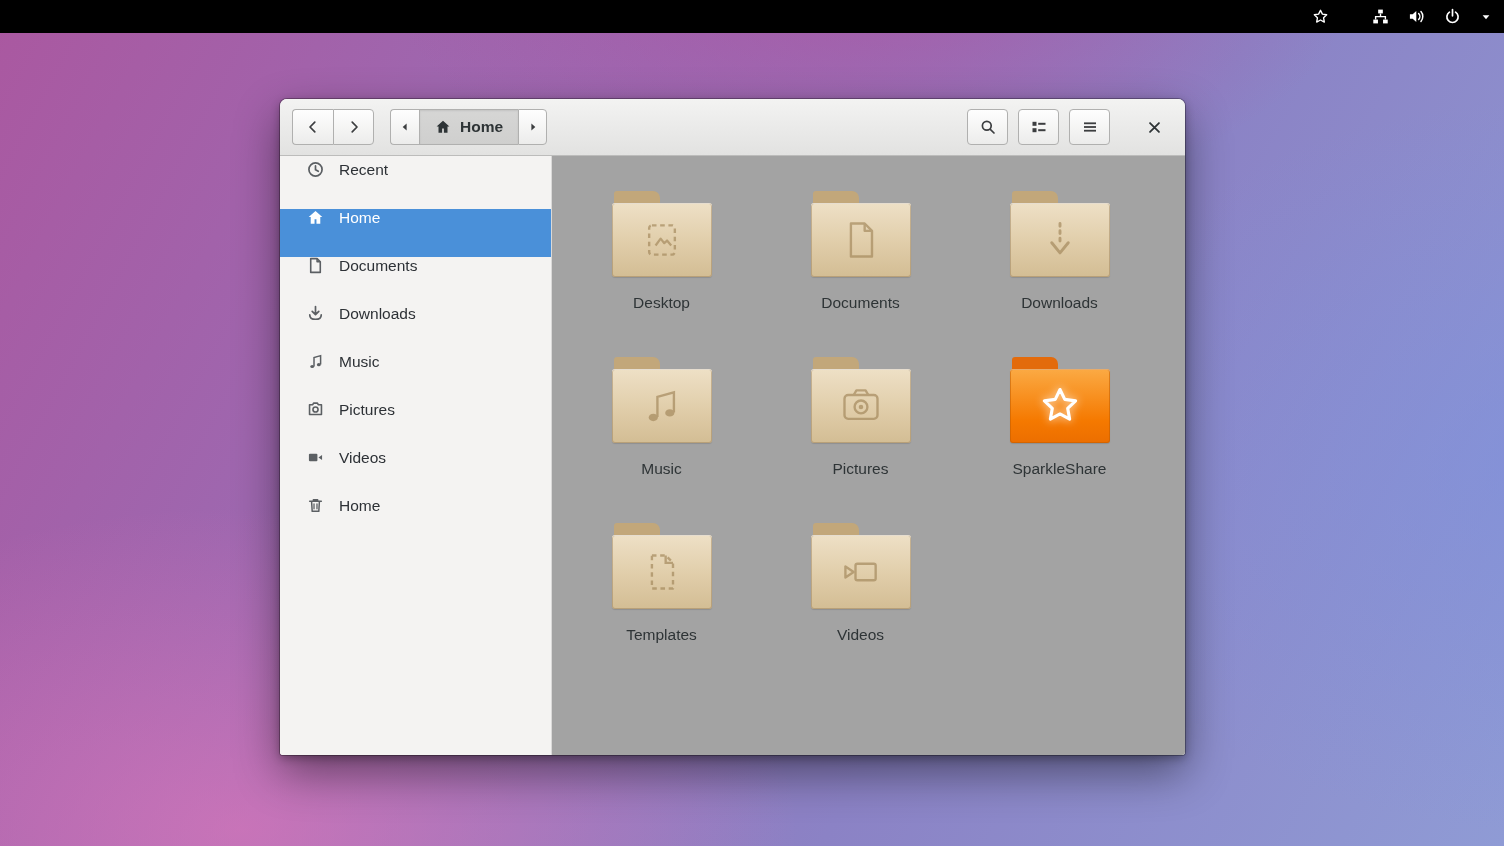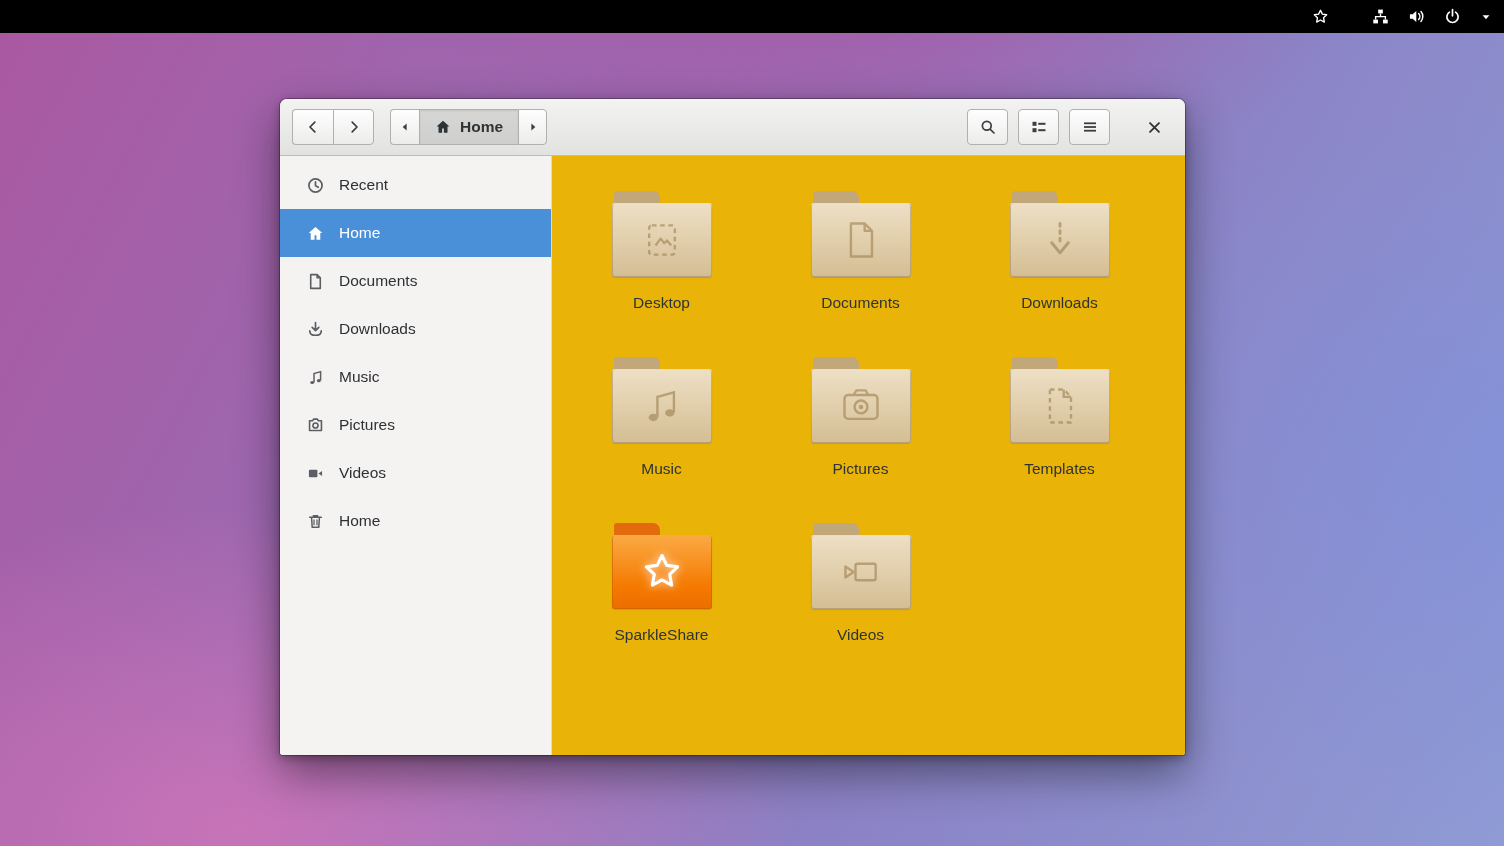--- a/index.html
+++ b/index.html
@@ -64,29 +64,29 @@
     display:flex; align-items:center; justify-content:center; color:#2e3436;
   }
   .close-btn .icon { width:17px; height:17px; }
 
   
   .sidebar {
     position:absolute; left:0; top:57px; bottom:0; width:272px;
     background:#f4f3f2; border-right:1px solid #dad9d8; padding-top:5px;
   }
   .sidebar-item {
-    height:48px; display:flex; align-items:center; padding-left:27px; gap:15px;
+    height:48px; display:flex; align-items:flex-start; padding-left:27px; gap:15px;
     color:#2d3136; font-size:15.5px;
   }
   .sidebar-item .icon { width:17px; height:17px; color:#5b5f63; }
   .sidebar-item.selected { background:#4a90d9; color:#fff; }
   .sidebar-item.selected .icon { color:#fff; }
 
   
-  .content { position:absolute; left:272px; top:57px; right:0; bottom:0; background:#eab308; }
+  .content { position:absolute; left:272px; top:57px; right:0; bottom:0; background:#a3a3a3; }
   .file-grid {
     display:grid; grid-template-columns:repeat(3,199px); grid-auto-rows:166px;
     padding:14px 0 0 10px;
   }
   .tile { display:flex; flex-direction:column; align-items:center; }
   .icon-wrap { height:104px; margin-top:12px; display:flex; align-items:center; justify-content:center; }
   .fname { margin-top:8px; font-size:15.5px; color:#2e3436; }
 
   
   .folder { position:relative; width:100px; height:86px; }
@@ -383,49 +383,49 @@
                   <circle cx="24" cy="25" r="7" fill="none" stroke="currentColor" stroke-width="2.6"></circle>
                   <circle cx="24" cy="25" r="2.5" fill="currentColor"></circle>
                 </svg>
               </span>
             </div>
           </div>
           <div class="fname">Pictures</div>
         </div>
         <div class="tile">
           <div class="icon-wrap">
+            <div class="folder orange">
+              <span class="tab"></span>
+              <span class="fbody"></span>
+              <span class="emblem">
+                <svg viewBox="0 0 48 48">
+                  <path d="M24 6l5.2 10.8 11.8 1.6-8.6 8.2 2.1 11.7L24 32.7l-10.5 5.6 2.1-11.7-8.6-8.2 11.8-1.6Z" fill="none" stroke="currentColor" stroke-width="3.4" stroke-linejoin="round"></path>
+                </svg>
+              </span>
+            </div>
+          </div>
+          <div class="fname">SparkleShare</div>
+        </div>
+        <div class="tile">
+          <div class="icon-wrap">
             <div class="folder">
               <span class="tab"></span>
               <span class="fbody"></span>
               <span class="emblem">
                 <svg viewBox="0 0 48 48">
                   <path d="M13 6h15l8 8v28H13Z" fill="none" stroke="currentColor" stroke-width="2.6" stroke-dasharray="5 4" stroke-linejoin="round"></path>
                   <path d="M28 6v8h8" fill="none" stroke="currentColor" stroke-width="2.6"></path>
                 </svg>
               </span>
             </div>
           </div>
           <div class="fname">Templates</div>
         </div>
         <div class="tile">
           <div class="icon-wrap">
-            <div class="folder orange">
-              <span class="tab"></span>
-              <span class="fbody"></span>
-              <span class="emblem">
-                <svg viewBox="0 0 48 48">
-                  <path d="M24 6l5.2 10.8 11.8 1.6-8.6 8.2 2.1 11.7L24 32.7l-10.5 5.6 2.1-11.7-8.6-8.2 11.8-1.6Z" fill="none" stroke="currentColor" stroke-width="3.4" stroke-linejoin="round"></path>
-                </svg>
-              </span>
-            </div>
-          </div>
-          <div class="fname">SparkleShare</div>
-        </div>
-        <div class="tile">
-          <div class="icon-wrap">
             <div class="folder">
               <span class="tab"></span>
               <span class="fbody"></span>
               <span class="emblem">
                 <svg viewBox="0 0 48 48">
                   <rect x="18" y="15" width="22" height="18" rx="2" fill="none" stroke="currentColor" stroke-width="2.6"></rect>
                   <path d="M16 24 7 18v12Z" fill="none" stroke="currentColor" stroke-width="2.6" stroke-linejoin="round"></path>
                 </svg>
               </span>
             </div>

